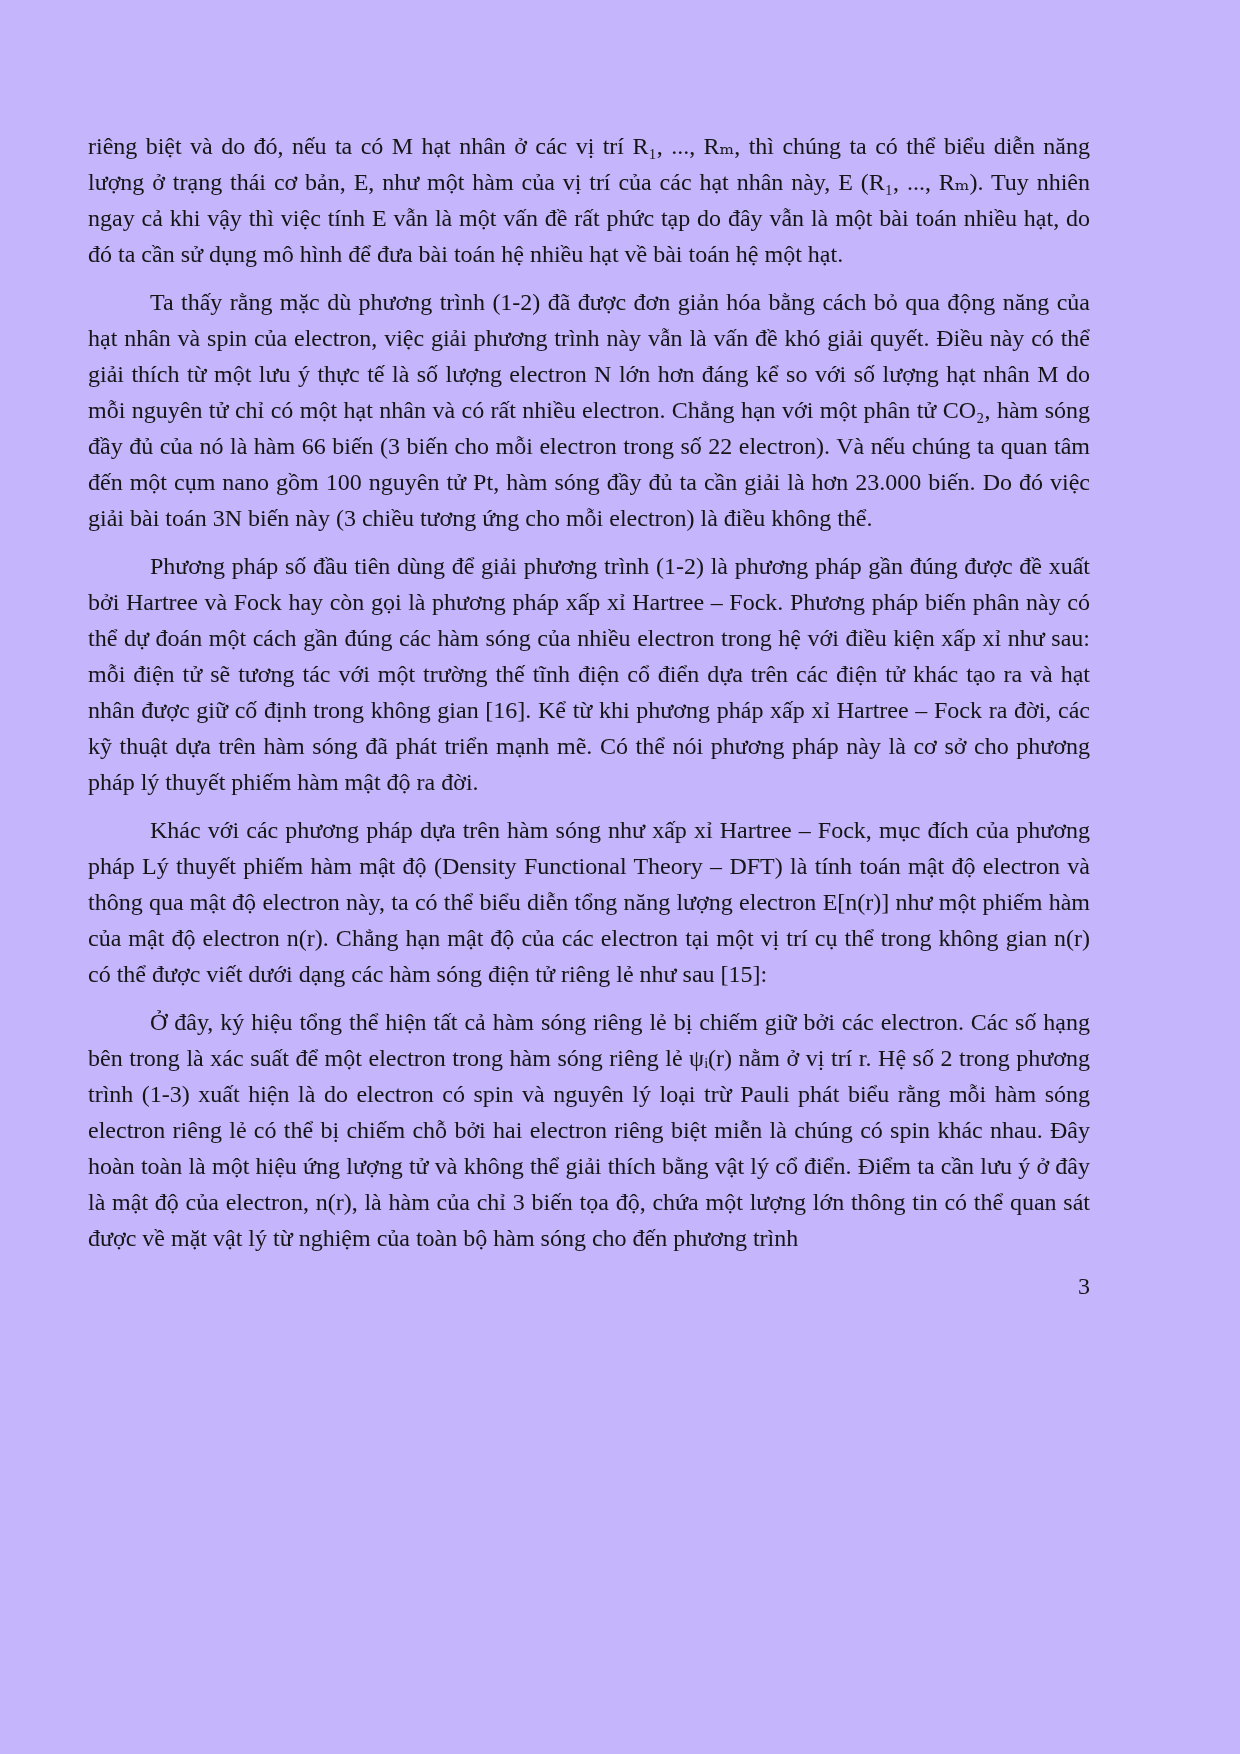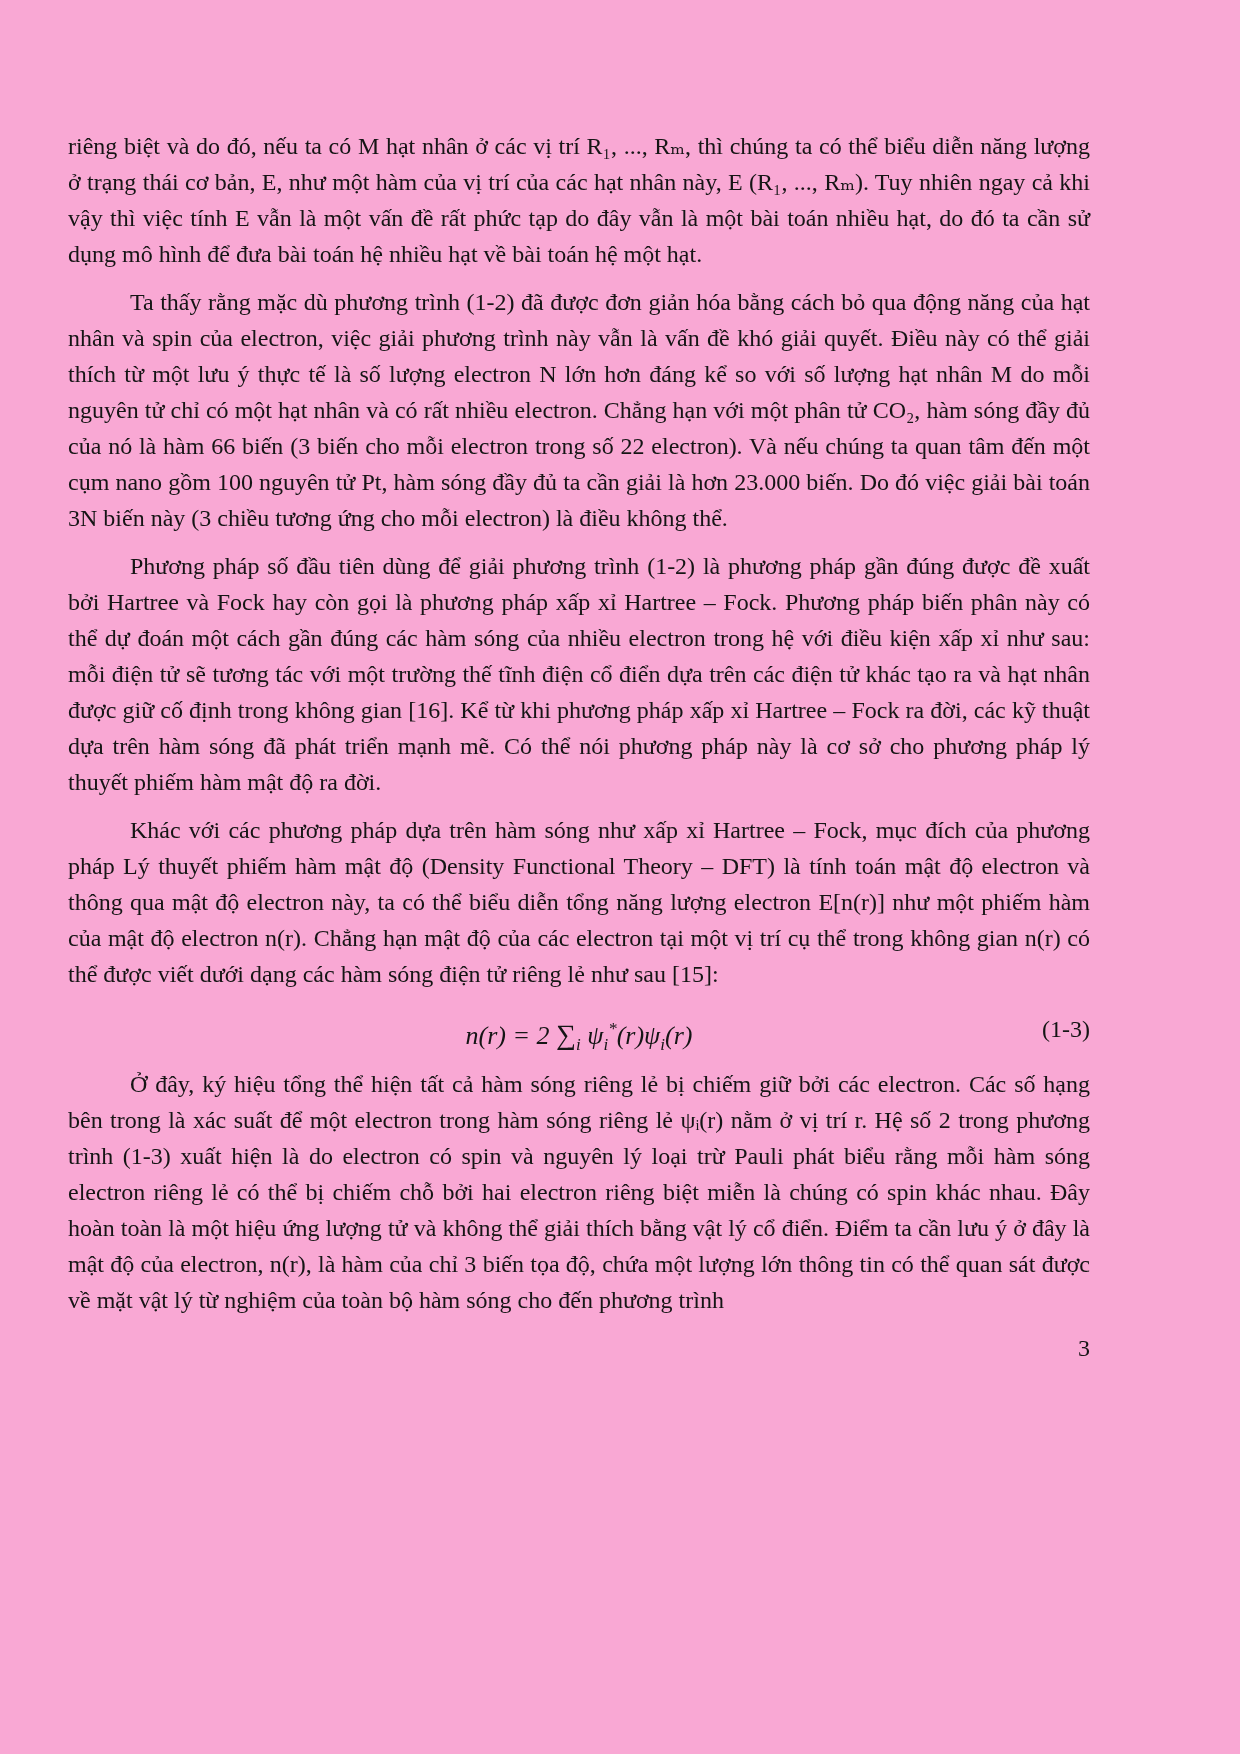--- a/index.html
+++ b/index.html
@@ -5,22 +5,22 @@
   html, body {
     margin: 0;
     padding: 0;
     background: #ffffff;
   }
   .page {
     position: relative;
     width: 1240px;
     height: 1754px;
     box-sizing: border-box;
-    background: #f9a8d4;
-    padding: 128px 150px 0 68px;
+    background: #c4b5fd;
+    padding: 128px 150px 0 88px;
     font-family: "Liberation Serif", "DejaVu Serif", serif;
     font-size: 24px;
     line-height: 36px;
     color: #151515;
     overflow: hidden;
   }
   .para {
     margin: 0 0 12px 0;
     text-align: justify;
     text-indent: 62px;
@@ -69,22 +69,18 @@
 <div class="page">
 
   <p class="para no-indent">riêng biệt và do đó, nếu ta có M hạt nhân ở các vị trí R₁, ..., Rₘ, thì chúng ta có thể biểu diễn năng lượng ở trạng thái cơ bản, E, như một hàm của vị trí của các hạt nhân này, E (R₁, ..., Rₘ). Tuy nhiên ngay cả khi vậy thì việc tính E vẫn là một vấn đề rất phức tạp do đây vẫn là một bài toán nhiều hạt, do đó ta cần sử dụng mô hình để đưa bài toán hệ nhiều hạt về bài toán hệ một hạt.</p>
 
   <p class="para">Ta thấy rằng mặc dù phương trình (1-2) đã được đơn giản hóa bằng cách bỏ qua động năng của hạt nhân và spin của electron, việc giải phương trình này vẫn là vấn đề khó giải quyết. Điều này có thể giải thích từ một lưu ý thực tế là số lượng electron N lớn hơn đáng kể so với số lượng hạt nhân M do mỗi nguyên tử chỉ có một hạt nhân và có rất nhiều electron. Chẳng hạn với một phân tử CO₂, hàm sóng đầy đủ của nó là hàm 66 biến (3 biến cho mỗi electron trong số 22 electron). Và nếu chúng ta quan tâm đến một cụm nano gồm 100 nguyên tử Pt, hàm sóng đầy đủ ta cần giải là hơn 23.000 biến. Do đó việc giải bài toán 3N biến này (3 chiều tương ứng cho mỗi electron) là điều không thể.</p>
 
   <p class="para">Phương pháp số đầu tiên dùng để giải phương trình (1-2) là phương pháp gần đúng được đề xuất bởi Hartree và Fock hay còn gọi là phương pháp xấp xỉ Hartree – Fock. Phương pháp biến phân này có thể dự đoán một cách gần đúng các hàm sóng của nhiều electron trong hệ với điều kiện xấp xỉ như sau: mỗi điện tử sẽ tương tác với một trường thế tĩnh điện cổ điển dựa trên các điện tử khác tạo ra và hạt nhân được giữ cố định trong không gian [16]. Kể từ khi phương pháp xấp xỉ Hartree – Fock ra đời, các kỹ thuật dựa trên hàm sóng đã phát triển mạnh mẽ. Có thể nói phương pháp này là cơ sở cho phương pháp lý thuyết phiếm hàm mật độ ra đời.</p>
 
   <p class="para">Khác với các phương pháp dựa trên hàm sóng như xấp xỉ Hartree – Fock, mục đích của phương pháp Lý thuyết phiếm hàm mật độ (Density Functional Theory – DFT) là tính toán mật độ electron và thông qua mật độ electron này, ta có thể biểu diễn tổng năng lượng electron E[n(r)] như một phiếm hàm của mật độ electron n(r). Chẳng hạn mật độ của các electron tại một vị trí cụ thể trong không gian n(r) có thể được viết dưới dạng các hàm sóng điện tử riêng lẻ như sau [15]:</p>
 
-  <div class="equation-row">
-    <span class="eq-text"><span>n(r) = 2 </span><span class="sum">∑</span><sub>i</sub><span> ψ</span><sub>i</sub><sup>*</sup><span>(r)ψ</span><sub>i</sub><span>(r)</span></span>
-    <span class="eq-number">(1-3)</span>
-  </div>
 
   <p class="para">Ở đây, ký hiệu tổng thể hiện tất cả hàm sóng riêng lẻ bị chiếm giữ bởi các electron. Các số hạng bên trong là xác suất để một electron trong hàm sóng riêng lẻ ψᵢ(r) nằm ở vị trí r. Hệ số 2 trong phương trình (1-3) xuất hiện là do electron có spin và nguyên lý loại trừ Pauli phát biểu rằng mỗi hàm sóng electron riêng lẻ có thể bị chiếm chỗ bởi hai electron riêng biệt miễn là chúng có spin khác nhau. Đây hoàn toàn là một hiệu ứng lượng tử và không thể giải thích bằng vật lý cổ điển. Điểm ta cần lưu ý ở đây là mật độ của electron, n(r), là hàm của chỉ 3 biến tọa độ, chứa một lượng lớn thông tin có thể quan sát được về mặt vật lý từ nghiệm của toàn bộ hàm sóng cho đến phương trình</p>
 
   <div class="page-number">3</div>
 
 </div>
 
 </body></html>

